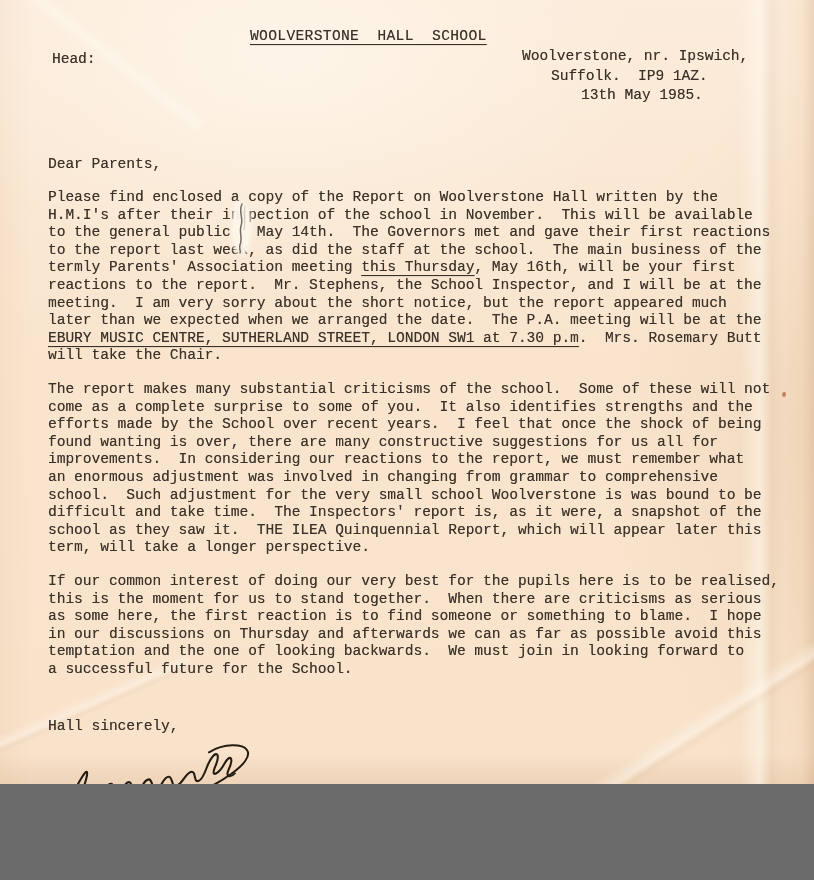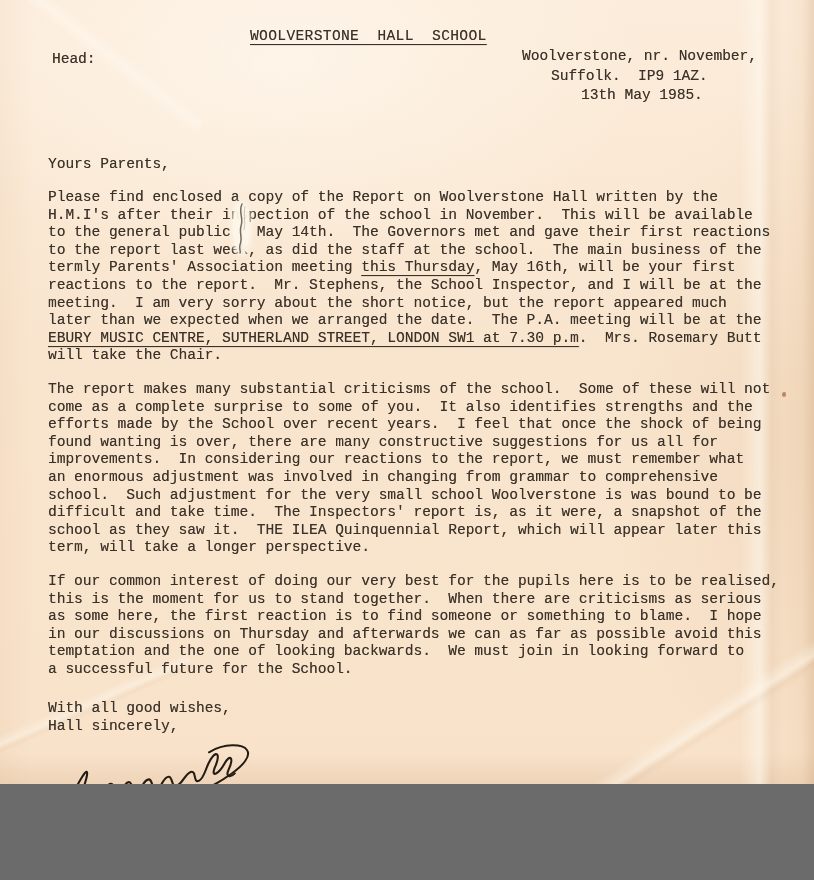--- a/index.html
+++ b/index.html
@@ -72,38 +72,37 @@
   <div class="crease crease-v"></div>
   <div class="crease crease-d1"></div>
   <div class="crease crease-d2"></div>
   <div class="crease crease-d3"></div>
   <div class="speck"></div>
 
   <div class="typed title u" style="left:250px;top:28px;">WOOLVERSTONE  HALL  SCHOOL</div>
 
   <div class="typed" style="left:45px;top:51px;margin-left:7px;">Head:</div>
 
-  <div class="typed" style="left:522px;top:48px;">Woolverstone, nr. November,</div>
+  <div class="typed" style="left:522px;top:48px;">Woolverstone, nr. Ipswich,</div>
   <div class="typed" style="left:551px;top:68px;">Suffolk.  IP9 1AZ.</div>
   <div class="typed" style="left:581px;top:87px;">13th May 1985.</div>
 
-  <div class="typed" style="left:48px;top:156px;">Yours Parents,</div>
+  <div class="typed" style="left:48px;top:156px;">Dear Parents,</div>
 
   <div class="typed" style="left:48px;top:189px;"><div class="line"><span>Please find enclosed a copy of the Report on Woolverstone Hall written by the</span></div><div class="line"><span>H.M.I's after their inspection of the school in November.  This will be available</span></div><div class="line"><span>to the general public   May 14th.  The Governors met and gave their first reactions</span></div><div class="line"><span>to the report last week, as did the staff at the school.  The main business of the</span></div><div class="line"><span>termly Parents' Association meeting </span><span class="u">this Thursday</span><span>, May 16th, will be your first</span></div><div class="line"><span>reactions to the report.  Mr. Stephens, the School Inspector, and I will be at the</span></div><div class="line"><span>meeting.  I am very sorry about the short notice, but the report appeared much</span></div><div class="line"><span>later than we expected when we arranged the date.  The P.A. meeting will be at the</span></div><div class="line"><span class="u">EBURY MUSIC CENTRE, SUTHERLAND STREET, LONDON SW1 at 7.30 p.m</span><span>.  Mrs. Rosemary Butt</span></div><div class="line"><span>will take the Chair.</span></div></div>
   <div class="typed" style="left:48px;top:381px;"><div class="line"><span>The report makes many substantial criticisms of the school.  Some of these will not</span></div><div class="line"><span>come as a complete surprise to some of you.  It also identifies strengths and the</span></div><div class="line"><span>efforts made by the School over recent years.  I feel that once the shock of being</span></div><div class="line"><span>found wanting is over, there are many constructive suggestions for us all for</span></div><div class="line"><span>improvements.  In considering our reactions to the report, we must remember what</span></div><div class="line"><span>an enormous adjustment was involved in changing from grammar to comprehensive</span></div><div class="line"><span>school.  Such adjustment for the very small school Woolverstone is was bound to be</span></div><div class="line"><span>difficult and take time.  The Inspectors' report is, as it were, a snapshot of the</span></div><div class="line"><span>school as they saw it.  THE ILEA Quinquennial Report, which will appear later this</span></div><div class="line"><span>term, will take a longer perspective.</span></div></div>
   <div class="typed" style="left:48px;top:573px;"><div class="line"><span>If our common interest of doing our very best for the pupils here is to be realised,</span></div><div class="line"><span>this is the moment for us to stand together.  When there are criticisms as serious</span></div><div class="line"><span>as some here, the first reaction is to find someone or something to blame.  I hope</span></div><div class="line"><span>in our discussions on Thursday and afterwards we can as far as possible avoid this</span></div><div class="line"><span>temptation and the one of looking backwards.  We must join in looking forward to</span></div><div class="line"><span>a successful future for the School.</span></div></div>
 
   <div class="correction">
     <svg width="17" height="52" viewBox="0 0 17 52">
       <path d="M 9 2 C 5 10 11 16 8 24 C 6 31 10 36 7 43 C 6 47 8 50 7 51" fill="none" stroke="#5d554a" stroke-width="1.5" stroke-linecap="round" opacity="0.85"></path>
       <path d="M 12 4 C 10 12 13 20 11 28" fill="none" stroke="#8a8075" stroke-width="0.8" opacity="0.5"></path>
     </svg>
   </div>
 
-  <div class="typed" style="left:48px;top:700px;">With all good wishes,</div>
   <div class="typed" style="left:48px;top:718px;">Hall sincerely,</div>
 
   <div class="signature">
     <svg width="205" height="82" viewBox="0 0 205 82">
       <path d="M 22 70 C 10 80 4 72 12 58 C 20 42 32 22 29 36 C 26 48 18 62 25 59
                C 33 54 33 45 37 45 C 41 45 37 57 43 55 C 49 53 47 44 53 44
                C 57 44 55 56 61 54 C 67 52 65 43 71 43 C 75 43 73 55 79 52
                C 85 50 85 41 91 41 C 95 41 93 53 99 50 C 105 48 105 39 111 39
                C 115 39 113 51 119 48 C 125 46 127 37 133 35 C 139 33 135 47 141 44
                C 147 42 149 27 155 21 C 161 14 163 20 157 32 C 153 42 161 38 167 28

